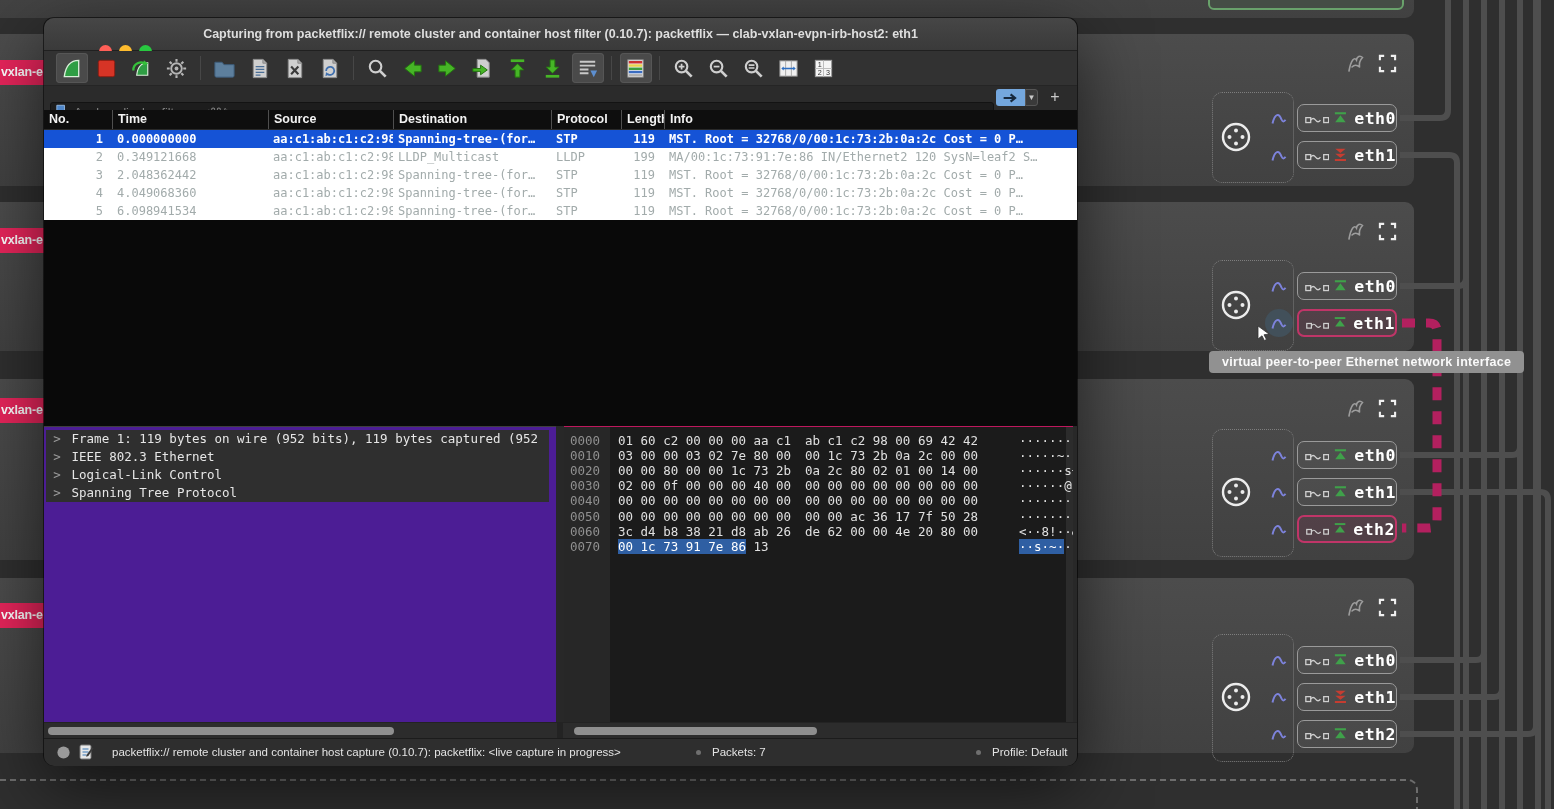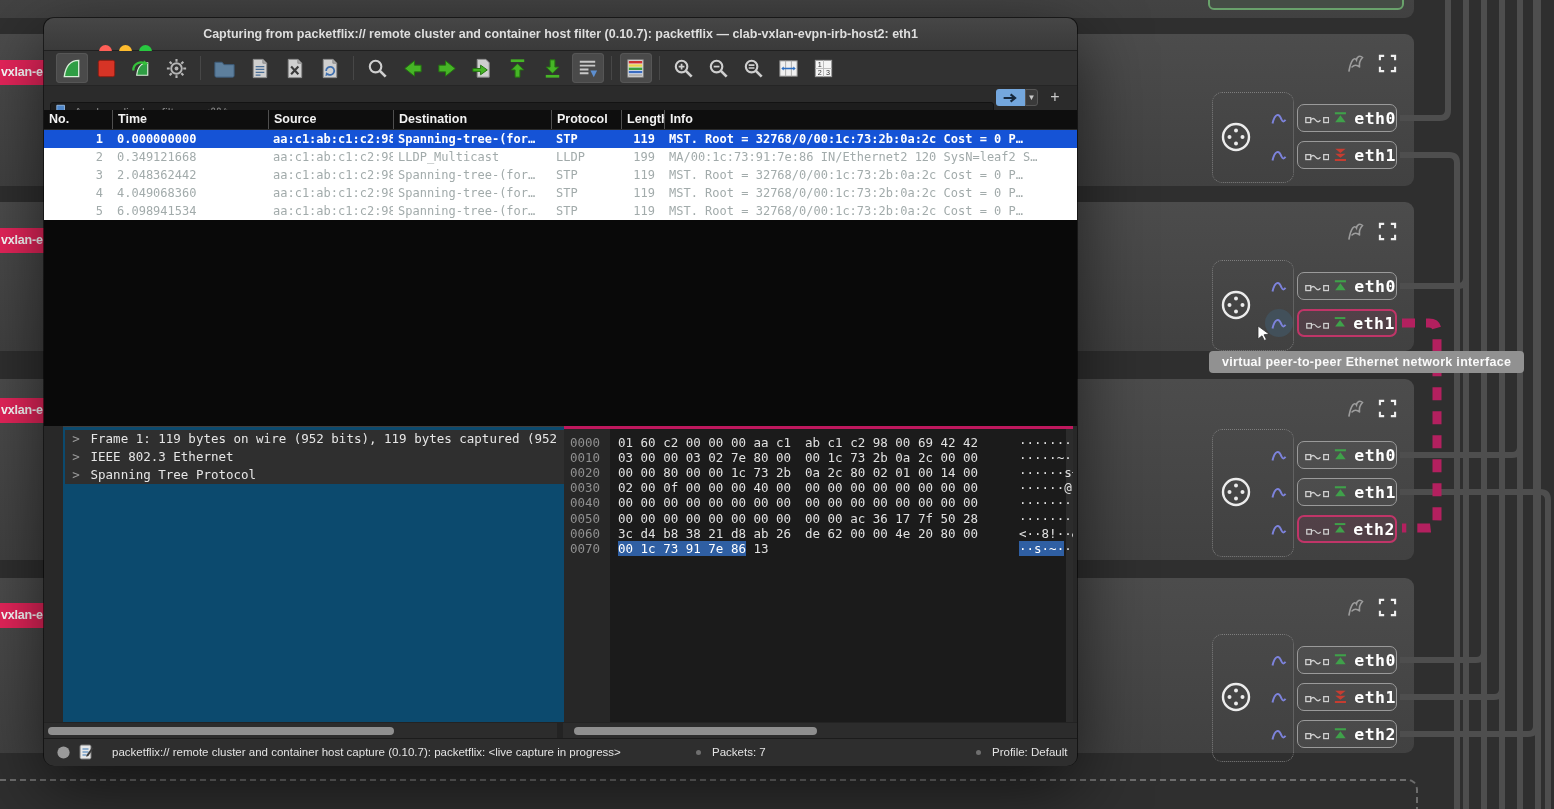--- a/index.html
+++ b/index.html
@@ -58,28 +58,28 @@
   .plist{position:absolute;left:0;top:92px;right:0;height:316px;background:#090909;overflow:hidden;}
   .phead{display:flex;height:19px;background:#0e0e0e;border-bottom:1px solid #2a2a2a;}
   .hcell{color:#f2f2f2;font-size:12.5px;font-weight:bold;line-height:19px;padding-left:5px;
          border-left:1px solid #4f4f4f;box-sizing:border-box;overflow:hidden;white-space:nowrap;flex:none;}
   .hcell:first-child{border-left:none;}
   .prow{display:flex;height:18px;background:#ffffff;color:#a2abab;font-family:"DejaVu Sans Mono",monospace;
         font-size:12px;line-height:18px;}
   .prow.sel{background:#1553d6;color:#ffffff;font-weight:bold;}
   .pcell{padding-left:5px;box-sizing:border-box;overflow:hidden;white-space:nowrap;flex:none;}
   .pcell.r{text-align:right;padding-right:9px;padding-left:0;}
-  .dpane{position:absolute;left:19px;top:408px;width:512px;height:296px;background:#0c4a6e;
+  .dpane{position:absolute;left:0;top:408px;width:512px;height:296px;background:#4c1d95;
          border-top:1px solid #3e3e3e;overflow:hidden;}
   .drows{position:absolute;left:2px;top:3px;width:503px;background:#2f2f2f;}
   .drow{height:18px;line-height:18px;color:#e6e6e6;font-family:"DejaVu Sans Mono",monospace;font-size:12.5px;
         white-space:nowrap;overflow:hidden;}
   .drow .ar{color:#9a9a9a;display:inline-block;width:14px;text-align:center;margin-left:4px;}
   .hpane{position:absolute;left:520px;top:408px;width:509px;height:296px;background:#1b1b1b;
-         border-top:3px solid #be185d;overflow:hidden;}
+         border-top:1px solid #be185d;overflow:hidden;}
   .hofsbg{position:absolute;left:0;top:0;width:46px;height:100%;background:#272727;}
   .hsb{position:absolute;right:0;top:0;width:7px;height:100%;background:#2c2c2c;}
   .hrow{position:absolute;height:15px;line-height:15px;font-family:"DejaVu Sans Mono",monospace;font-size:12.5px;
         color:#e0e0e0;white-space:pre;width:100%;}
   .hofs{position:absolute;left:6px;color:#909090;}
   .hg1{position:absolute;left:54px;}
   .hg2{position:absolute;left:241px;}
   .hasc{position:absolute;left:455px;}
   .hl{background:#2f5fa3;color:#fff;}
   .scrollrow{position:absolute;left:0;top:704px;right:0;height:16px;background:#2c2c2c;border-top:1px solid #232323;}
@@ -586,20 +586,21 @@
           <div class="pcell r" style="width: 43px;">119</div>
           <div class="pcell" style="width: 413px;">MST. Root = 32768/0/00:1c:73:2b:0a:2c  Cost = 0  P…</div>
         </div>
       </div>
   </div>
 
   <div class="dpane">
     <div class="drows" id="drows">
         <div class="drow"><span class="ar">&gt;</span><span> Frame 1: 119 bytes on wire (952 bits), 119 bytes captured (952</span></div>
         <div class="drow"><span class="ar">&gt;</span><span> IEEE 802.3 Ethernet</span></div>
+        <div class="drow"><span class="ar">&gt;</span><span> Logical-Link Control</span></div>
         <div class="drow"><span class="ar">&gt;</span><span> Spanning Tree Protocol</span></div>
       </div>
   </div>
 
   <div class="hpane">
     <div class="hofsbg"></div>
     <div class="hsb"></div>
     <div id="hrows">
         <div class="hrow" style="top: 6px;"><span class="hofs">0000</span><span class="hg1">01 60 c2 00 00 00 aa c1</span><span class="hg2">ab c1 c2 98 00 69 42 42</span><span class="hasc">········ ·····iBB</span></div>
         <div class="hrow" style="top: 21.1px;"><span class="hofs">0010</span><span class="hg1">03 00 00 03 02 7e 80 00</span><span class="hg2">00 1c 73 2b 0a 2c 00 00</span><span class="hasc">·····~·· ··s+·,··</span></div>

